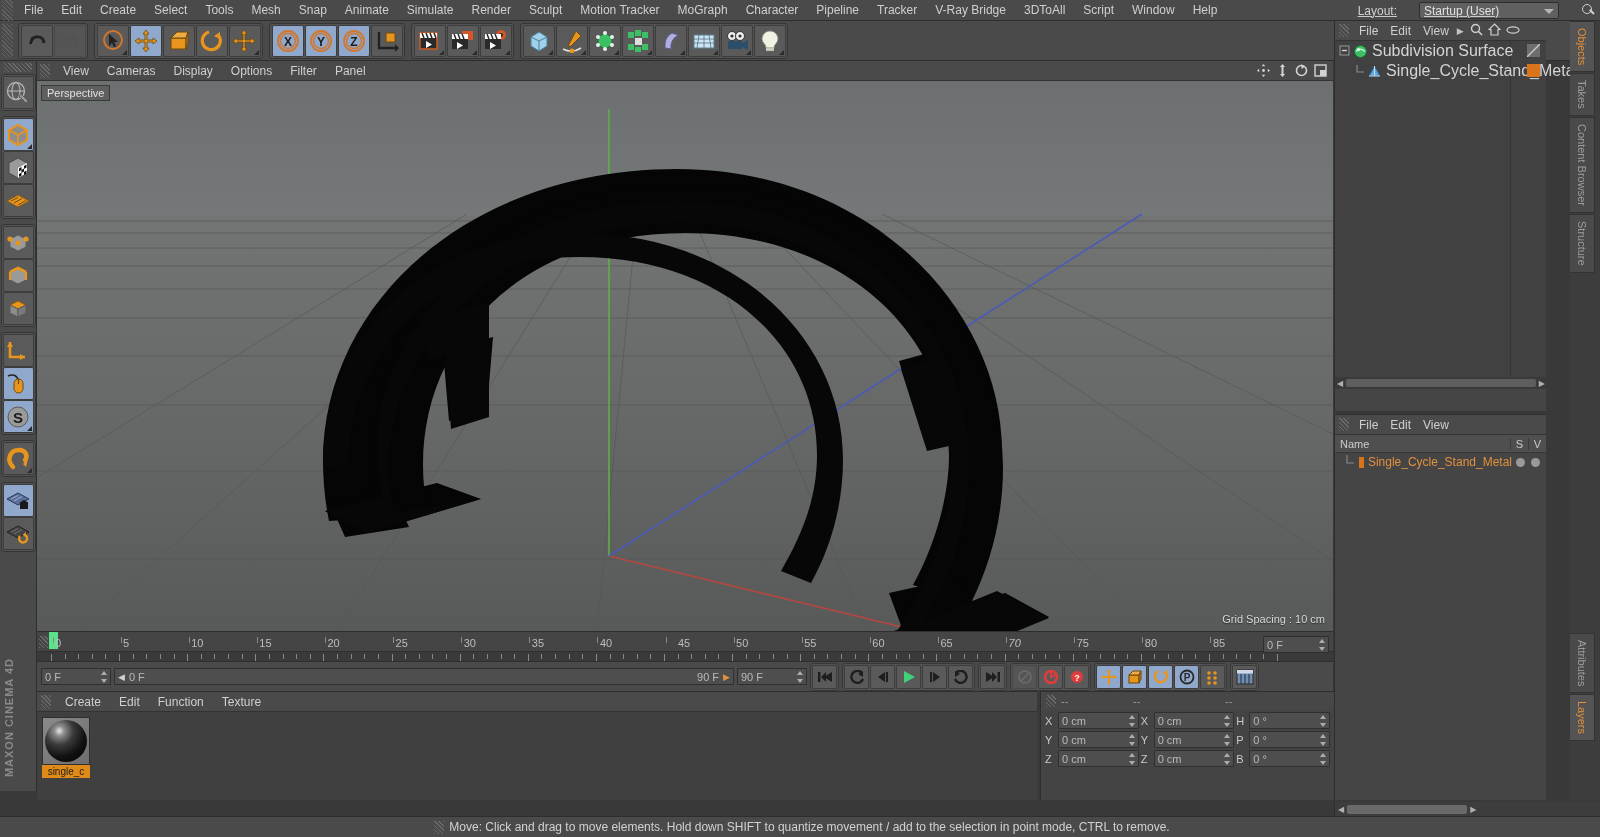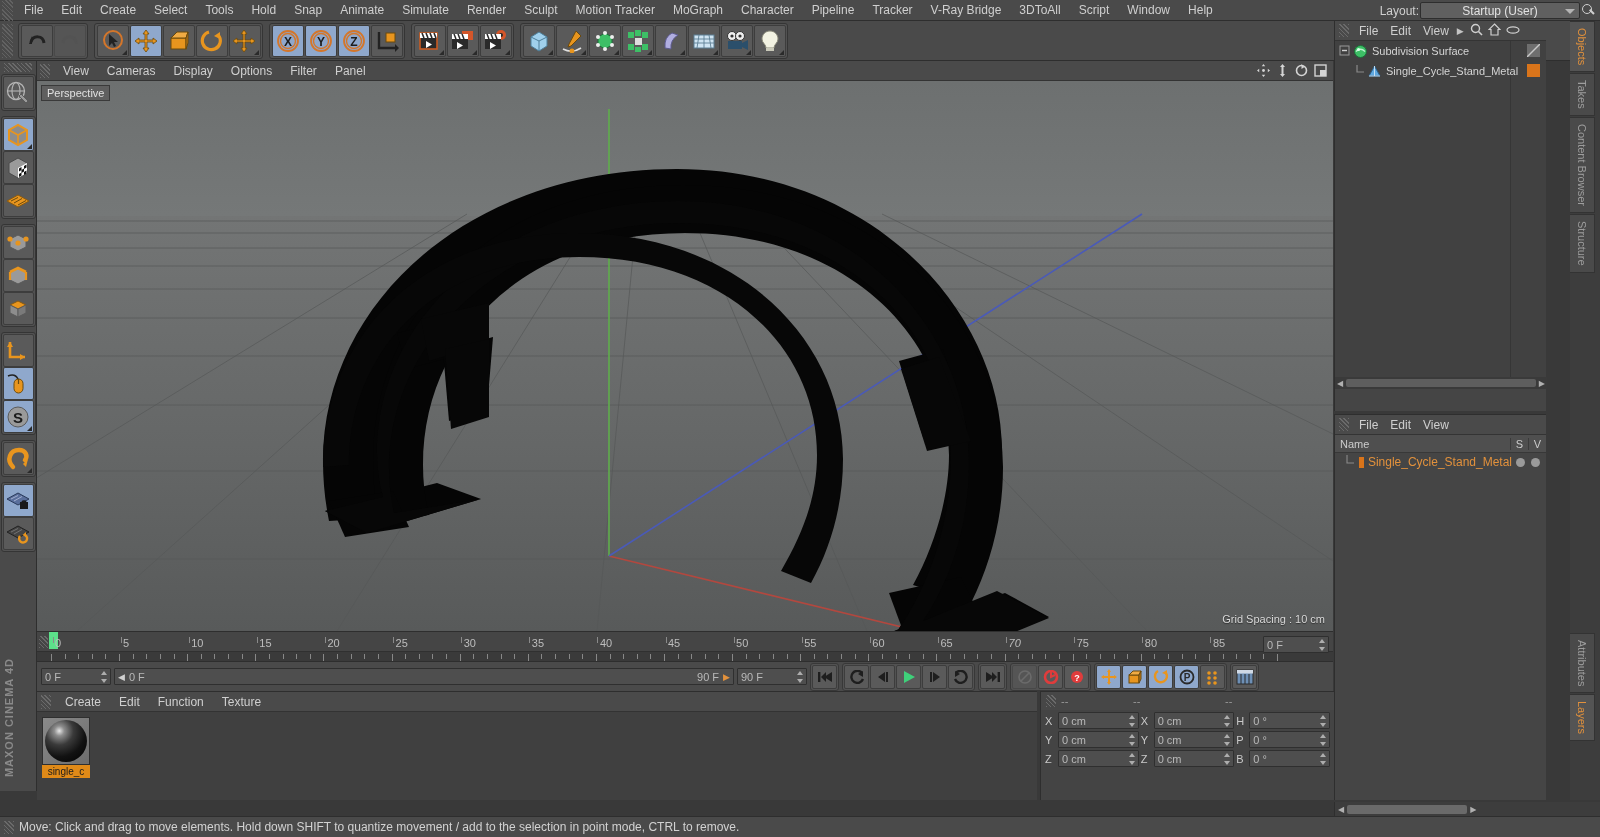--- a/index.html
+++ b/index.html
@@ -12,26 +12,26 @@
   }
   .app { position:relative; width:1600px; height:837px; background:#393939; }
 
   
   .menubar {
     position:absolute; top:0; left:0; width:1600px; height:21px;
     background:#4a4a4a; display:flex; align-items:center;
     border-bottom:1px solid #2e2e2e;
   }
   .menubar .mi { padding:0 9px; font-size:12px; color:#cfcfcf; line-height:21px; cursor:default; }
-  .layout-box { position:absolute; right:4px; top:2px; display:flex; align-items:center; gap:1px; }
+  .layout-box { position:absolute; right:4px; top:2px; display:flex; align-items:center; gap:22px;text-decoration:underline; }
   .layout-label { font-size:12px; color:#cfcfcf; }
   .layout-sel {
-    width:160px; height:17px; background:#606060; border:1px solid #2e2e2e;
+    width:140px; height:17px; background:#606060; border:1px solid #2e2e2e;
     border-radius:2px; display:flex; align-items:center; padding:0 4px;
-    font-size:12px; color:#e2e2e2; position:relative;justify-content:center;
+    font-size:12px; color:#e2e2e2; position:relative;
   }
   .layout-sel .arr {
     position:absolute; right:4px; top:6px;
     border-left:5px solid transparent; border-right:5px solid transparent;
     border-top:5px solid #b4b4b4;
   }
   .mag-ico { width:15px; height:15px; position:relative; }
   .mag-ico:before { content:""; position:absolute; left:1px; top:1px; width:8px; height:8px; border:1.6px solid #cfcfcf; border-radius:50%; }
   .mag-ico:after { content:""; position:absolute; left:8px; top:8px; width:6px; height:1.6px; background:#cfcfcf; transform:rotate(45deg); }
 
@@ -160,21 +160,21 @@
 
   
   .objmgr { position:absolute; left:1334px; top:21px; width:212px; height:390px; background:#454545;
             border-left:1px solid #2e2e2e; }
   .om-bar { height:20px; background:#4a4a4a; display:flex; align-items:center; border-bottom:1px solid #343434; }
   .om-bar .vgrip { width:10px; height:13px; margin:0 4px 0 4px;
     background-image:repeating-linear-gradient(45deg,#6a6a6a 0 1px,transparent 1px 3px); }
   .om-bar .mi { padding:0 6px; font-size:12px; color:#cfcfcf; line-height:20px; }
   .om-body { position:relative; height:348px; background:#414141; }
   .om-row { display:flex; align-items:center; height:20px; padding-left:4px; position:relative; }
-  .om-row .label { font-size:11px; color:#d4d4d4; }
+  .om-row .label { font-size:16px; color:#d4d4d4; }
   .om-tagcol { position:absolute; right:0; top:0; width:36px; height:100%; border-left:1px solid #363636; }
   .om-scroll { position:absolute; left:0; bottom:0; width:212px; height:12px; background:#3a3a3a;
                display:flex; align-items:center; justify-content:space-between; padding:0 2px; }
   .om-scroll .bar { height:8px; background:#5e5e5e; border-radius:2px; flex:1; margin:0 3px; }
 
   .layers { position:absolute; left:1334px; top:414px; width:212px; height:386px; background:#454545;
             border-left:1px solid #2e2e2e; border-top:1px solid #2e2e2e; }
   .lay-head { display:flex; height:18px; background:#4f4f4f; border-bottom:1px solid #383838;
               align-items:center; font-size:11px; color:#ccc; }
   .lay-head .c1 { flex:1; padding-left:5px; }
@@ -191,39 +191,39 @@
 
   
   .vtabs { position:absolute; left:1570px; top:21px; width:30px; height:779px; background:#3d3d3d; }
   .vtab { writing-mode:vertical-rl; text-orientation:mixed; font-size:11px; color:#9d9d9d;
     background:#4a4a4a; border:1px solid #333; border-left:none; padding:6px 6px; text-align:center;
     margin-bottom:1px; }
   .vtab.active { color:#e2913c; background:#545454; }
 
   
   .statusbar { position:absolute; left:0; bottom:0; width:1600px; height:21px; background:#4a4a4a;
-    border-top:1px solid #2e2e2e; display:flex; align-items:center; gap:5px; padding-left:4px; }
+    border-top:1px solid #2e2e2e; display:flex; align-items:center; gap:5px; padding-left:4px;justify-content:center; }
   .sb-grip { width:10px; height:13px;
     background-image:repeating-linear-gradient(45deg,#6a6a6a 0 1px,transparent 1px 3px); }
   .sb-text { font-size:12px; color:#d2d2d2; }
 </style>
 </head>
 <body>
 
 <div class="app">
 
   <div class="menubar">
     <div class="grip"></div>
     <div id="menu-items" style="display:flex;">
         <div class="mi">File</div>
         <div class="mi">Edit</div>
         <div class="mi">Create</div>
         <div class="mi">Select</div>
         <div class="mi">Tools</div>
-        <div class="mi">Hold</div>
+        <div class="mi">Mesh</div>
         <div class="mi">Snap</div>
         <div class="mi">Animate</div>
         <div class="mi">Simulate</div>
         <div class="mi">Render</div>
         <div class="mi">Sculpt</div>
         <div class="mi">Motion Tracker</div>
         <div class="mi">MoGraph</div>
         <div class="mi">Character</div>
         <div class="mi">Pipeline</div>
         <div class="mi">Tracker</div>
@@ -726,21 +726,21 @@
       <div id="tl-ticks">
           <div class="tl-tick" style="left: 16px; top: 5px;"><i></i><span style="margin-left: 2px;">0</span></div>
           <div class="tl-tick" style="left: 84.1111px; top: 5px;"><i></i><span style="margin-left: 2px;">5</span></div>
           <div class="tl-tick" style="left: 152.222px; top: 5px;"><i></i><span style="margin-left: 2px;">10</span></div>
           <div class="tl-tick" style="left: 220.333px; top: 5px;"><i></i><span style="margin-left: 2px;">15</span></div>
           <div class="tl-tick" style="left: 288.444px; top: 5px;"><i></i><span style="margin-left: 2px;">20</span></div>
           <div class="tl-tick" style="left: 356.556px; top: 5px;"><i></i><span style="margin-left: 2px; margin-top: 29px;">25</span></div>
           <div class="tl-tick" style="left: 424.667px; top: 5px;"><i></i><span style="margin-left: 2px;">30</span></div>
           <div class="tl-tick" style="left: 492.778px; top: 5px;"><i></i><span style="margin-left: 2px;">35</span></div>
           <div class="tl-tick" style="left: 560.889px; top: 5px;"><i></i><span style="margin-left: 2px;">40</span></div>
-          <div class="tl-tick" style="left: 629px; top: 5px;"><i></i><span style="margin-left: 2px;">45</span></div>
+          <div class="tl-tick" style="left: 629px; top: 5px;"><i></i><span style="margin-left: 12px;">45</span></div>
           <div class="tl-tick" style="left: 697.111px; top: 5px;"><i></i><span style="margin-left: 2px;">50</span></div>
           <div class="tl-tick" style="left: 765.222px; top: 5px;"><i></i><span style="margin-left: 2px;">55</span></div>
           <div class="tl-tick" style="left: 833.333px; top: 5px;"><i></i><span style="margin-left: 2px; margin-top: 27px;">60</span></div>
           <div class="tl-tick" style="left: 901.444px; top: 5px; text-align: right;"><i></i><span style="margin-left: 2px;">65</span></div>
           <div class="tl-tick" style="left: 969.556px; top: 5px; font-style: italic;"><i></i><span style="margin-left: 2px;">70</span></div>
           <div class="tl-tick" style="left: 1037.67px; top: 5px;"><i></i><span style="margin-left: 2px;">75</span></div>
           <div class="tl-tick" style="left: 1105.78px; top: 5px;"><i></i><span style="margin-left: 2px;">80</span></div>
           <div class="tl-tick" style="left: 1173.89px; top: 5px;"><i></i><span style="margin-left: 2px;">85</span></div>
           <div class="tl-tick" style="left: 1242px; top: 5px;"><i></i><span style="margin-left: 2px;">90</span></div>
         </div>

